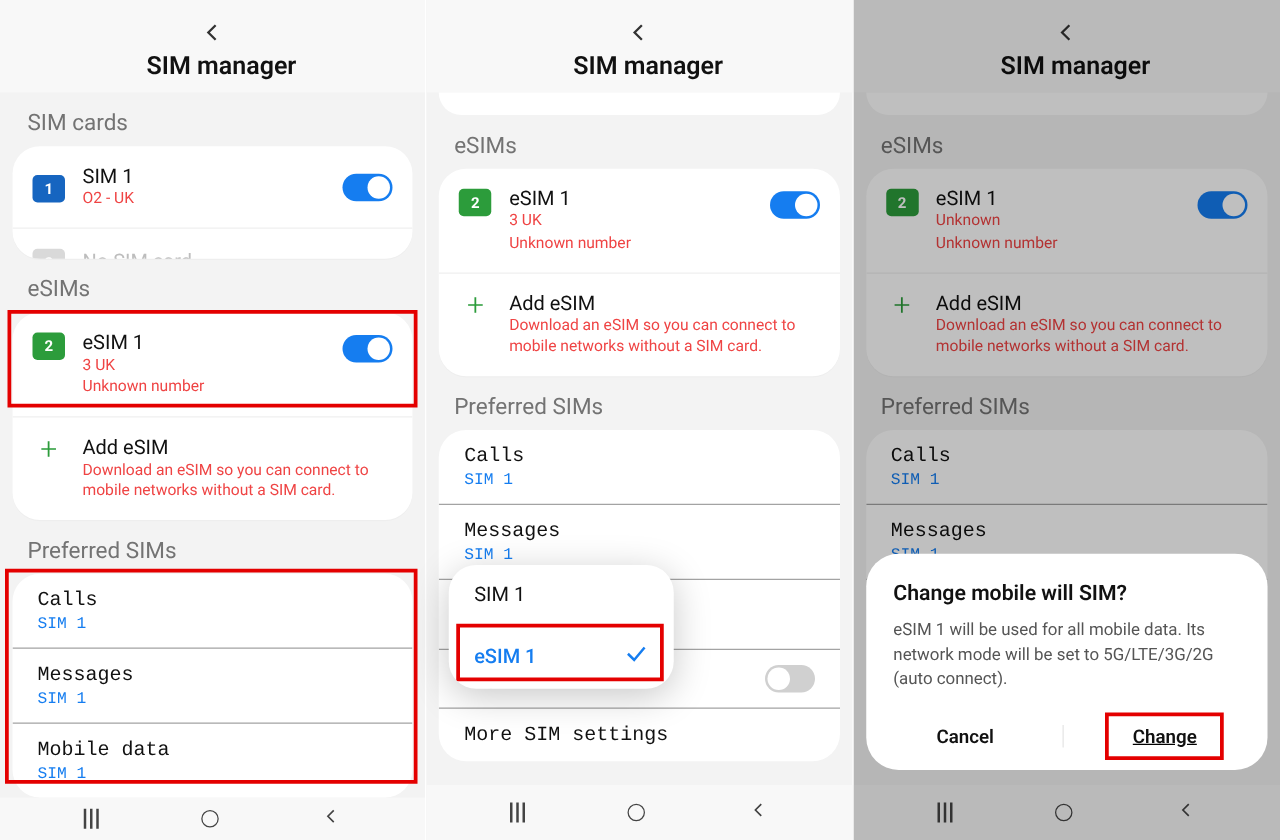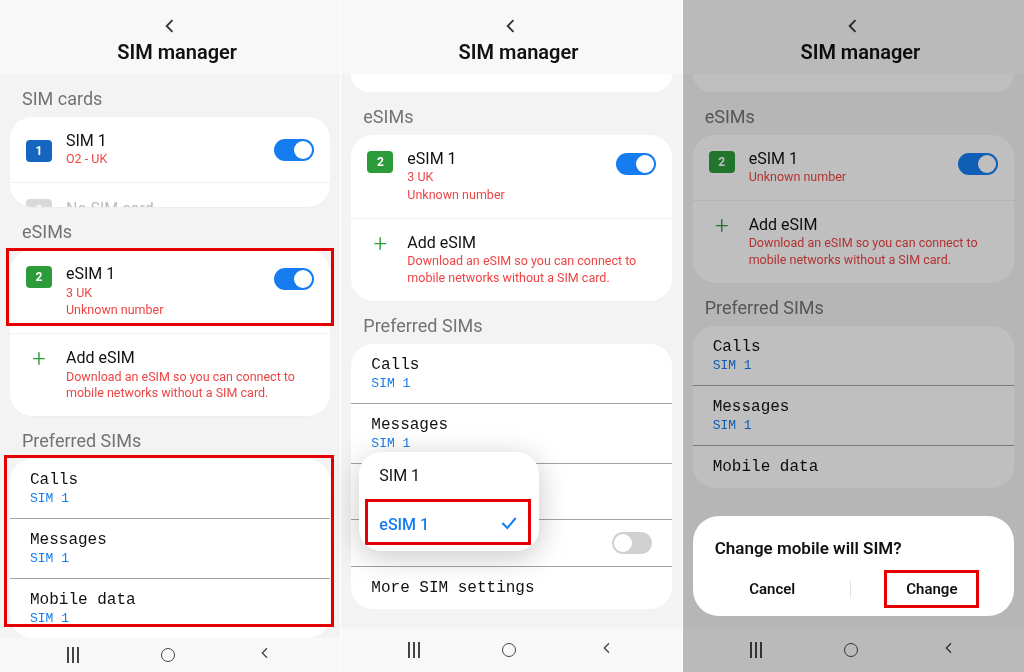--- a/index.html
+++ b/index.html
@@ -362,20 +362,21 @@
   </div>
 
   <div class="sliver"></div>
 
   <div class="section-label">eSIMs</div>
   <div class="card">
     <div class="row" style="align-items:flex-start;">
       <div class="sim-badge green">2</div>
       <div class="row-text">
         <div class="row-title">eSIM 1</div>
+        <div class="row-sub">Unknown</div>
         <div class="row-sub">Unknown number</div>
       </div>
       <div class="toggle" style="margin-top:4px;"></div>
     </div>
     <div class="row" style="align-items:flex-start;">
       <div class="plus-icon">+</div>
       <div class="row-text">
         <div class="row-title">Add eSIM</div>
         <div class="row-sub">Download an eSIM so you can connect to mobile networks without a SIM card.</div>
       </div>
@@ -409,22 +410,23 @@
     <span class="nav-back">
       <svg viewBox="0 0 24 24" fill="none" stroke="#444" stroke-width="2">
           <polyline points="15 5 8 12 15 19"></polyline>
         </svg>
     </span>
   </div>
 
   <div class="dim"></div>
   <div class="dialog">
     <div class="dialog-title">Change mobile will SIM?</div>
+    <div class="dialog-body">eSIM 1 will be used for all mobile data. Its network mode will be set to 5G/LTE/3G/2G (auto connect).</div>
     <div class="dialog-btns">
       <div class="dialog-btn">Cancel</div>
       <div class="btnsep"></div>
-      <div style="position:relative;">
+      <div style="position:relative;text-decoration:underline;">
         <div class="dialog-btn">Change</div>
         <div class="hl" style="left:-8px;right:-8px;top:-2px;bottom:-2px;"></div>
       </div>
     </div>
   </div>
 </div>
 
 </body></html>

